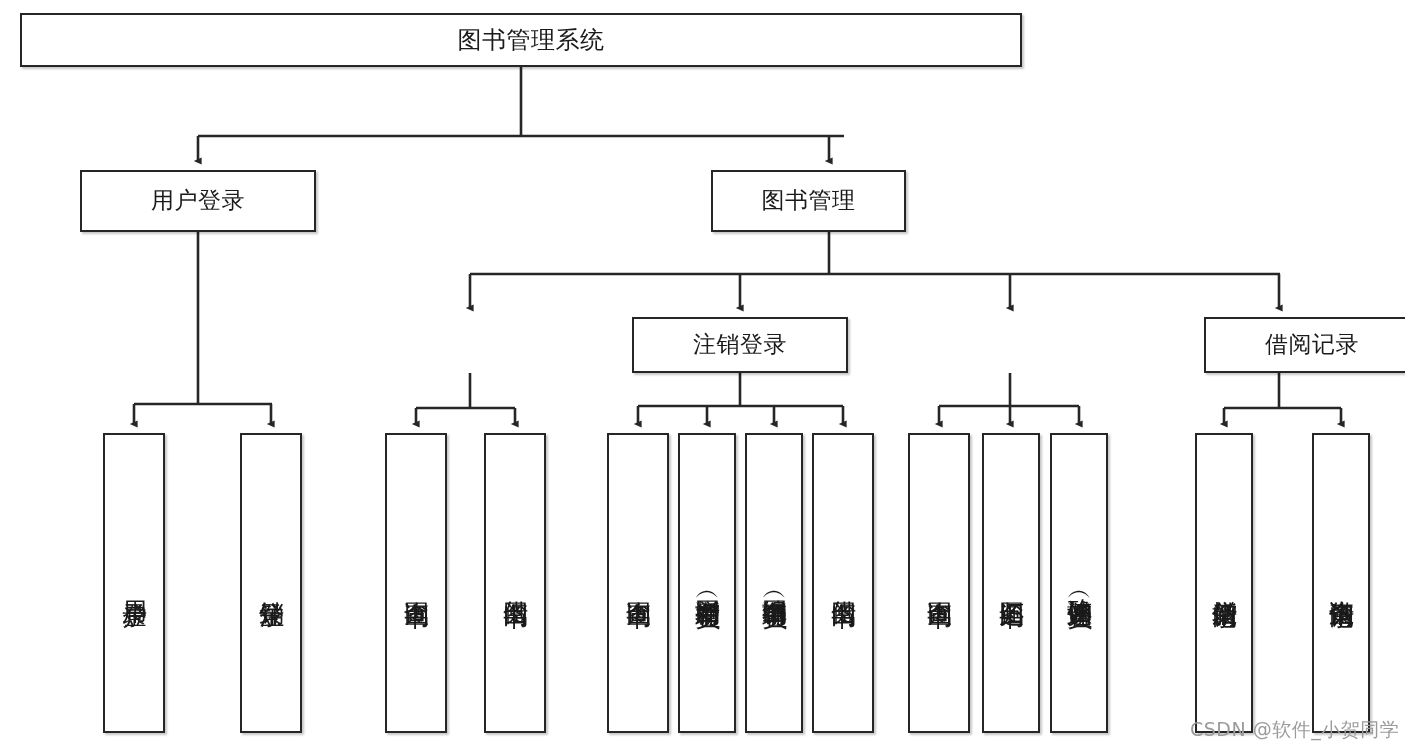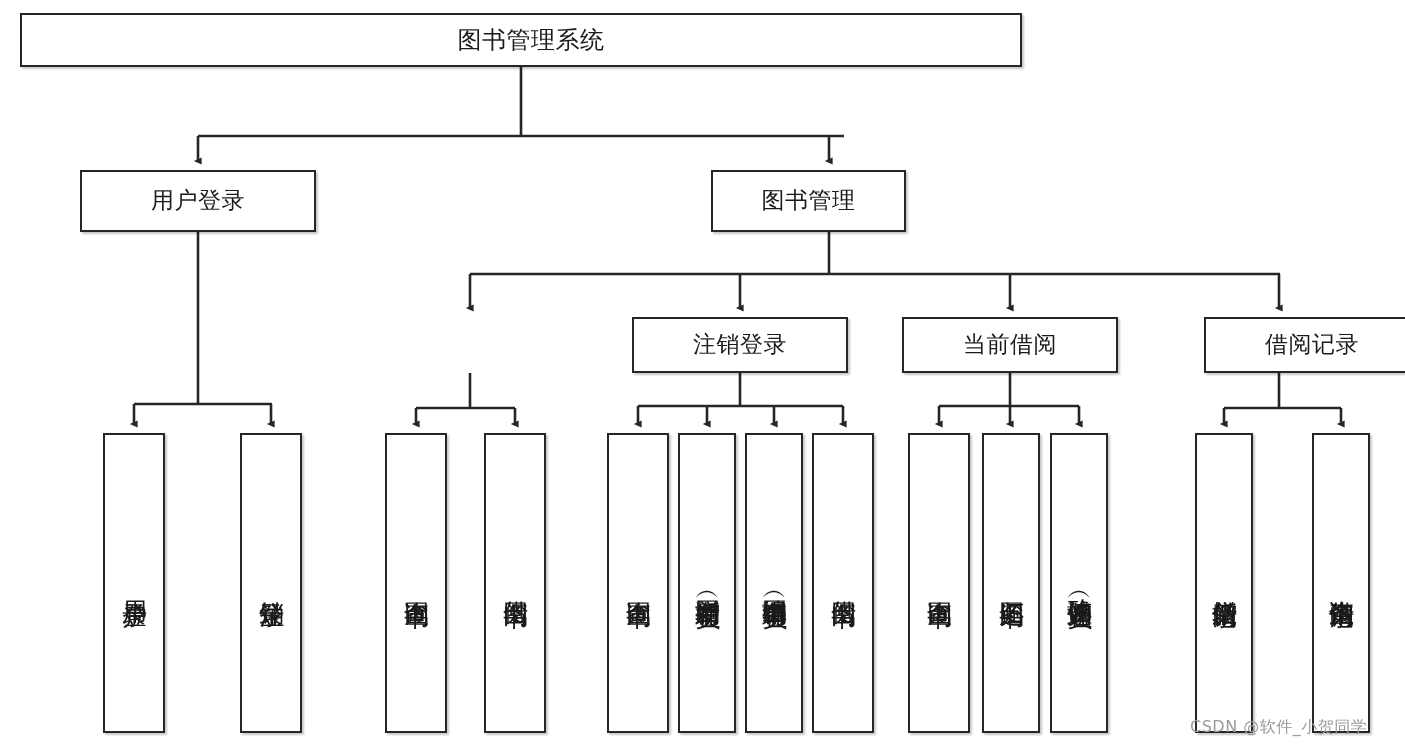--- a/index.html
+++ b/index.html
@@ -60,21 +60,21 @@
   .node.v .label {
     writing-mode: vertical-rl;
     text-orientation: upright;
     font-size: 25px;
     line-height: 1.06;
     letter-spacing: 1px;
     max-height: 100%;
   }
   .watermark {
     position: absolute;
-    font-size: 16px;
+    font-size: 19px;
     color: #9b9b9b;
     white-space: nowrap;
     letter-spacing: 0.5px;
     font-family: "DejaVu Sans", "Liberation Sans", sans-serif;
   }
 </style>
 </head>
 <body>
 
 <div id="diagram-root">
@@ -136,23 +136,20 @@
   <div class="node h" style="left:80px; top:170px; width:236px; height:62px;">
     <span class="label">用户登录</span>
   </div>
   <div class="node h" style="left:711px; top:170px; width:195px; height:62px;">
     <span class="label">图书管理</span>
   </div>
 
   <div class="node h" style="left:632px; top:317px; width:216px; height:56px;">
     <span class="label">注销登录</span>
   </div>
-  <div class="node h" style="left:902px; top:317px; width:216px; height:56px;">
-    <span class="label">当前借阅</span>
-  </div>
   <div class="node h" style="left:1204px; top:317px; width:216px; height:56px;">
     <span class="label">借阅记录</span>
   </div>
 
   <div class="node v" style="left:103px; top:433px; width:62px; height:300px;">
     <span class="label">用户登录</span>
   </div>
   <div class="node v" style="left:240px; top:433px; width:62px; height:300px;">
     <span class="label">注销登录</span>
   </div>

